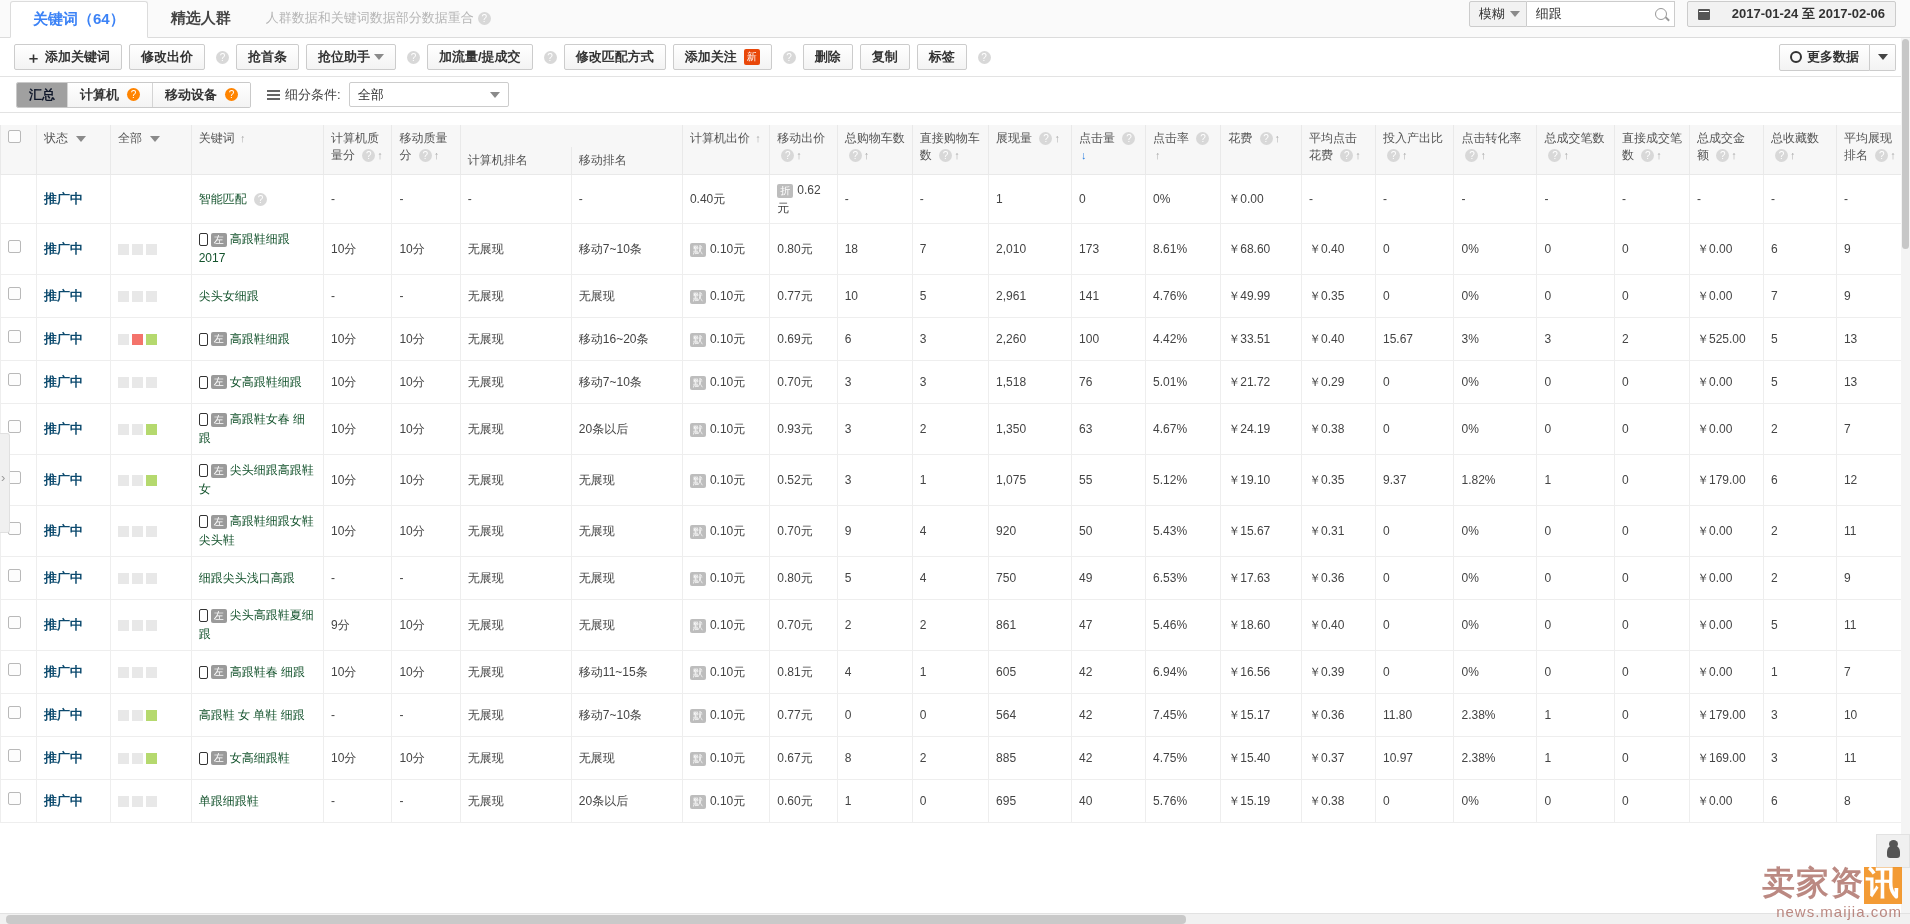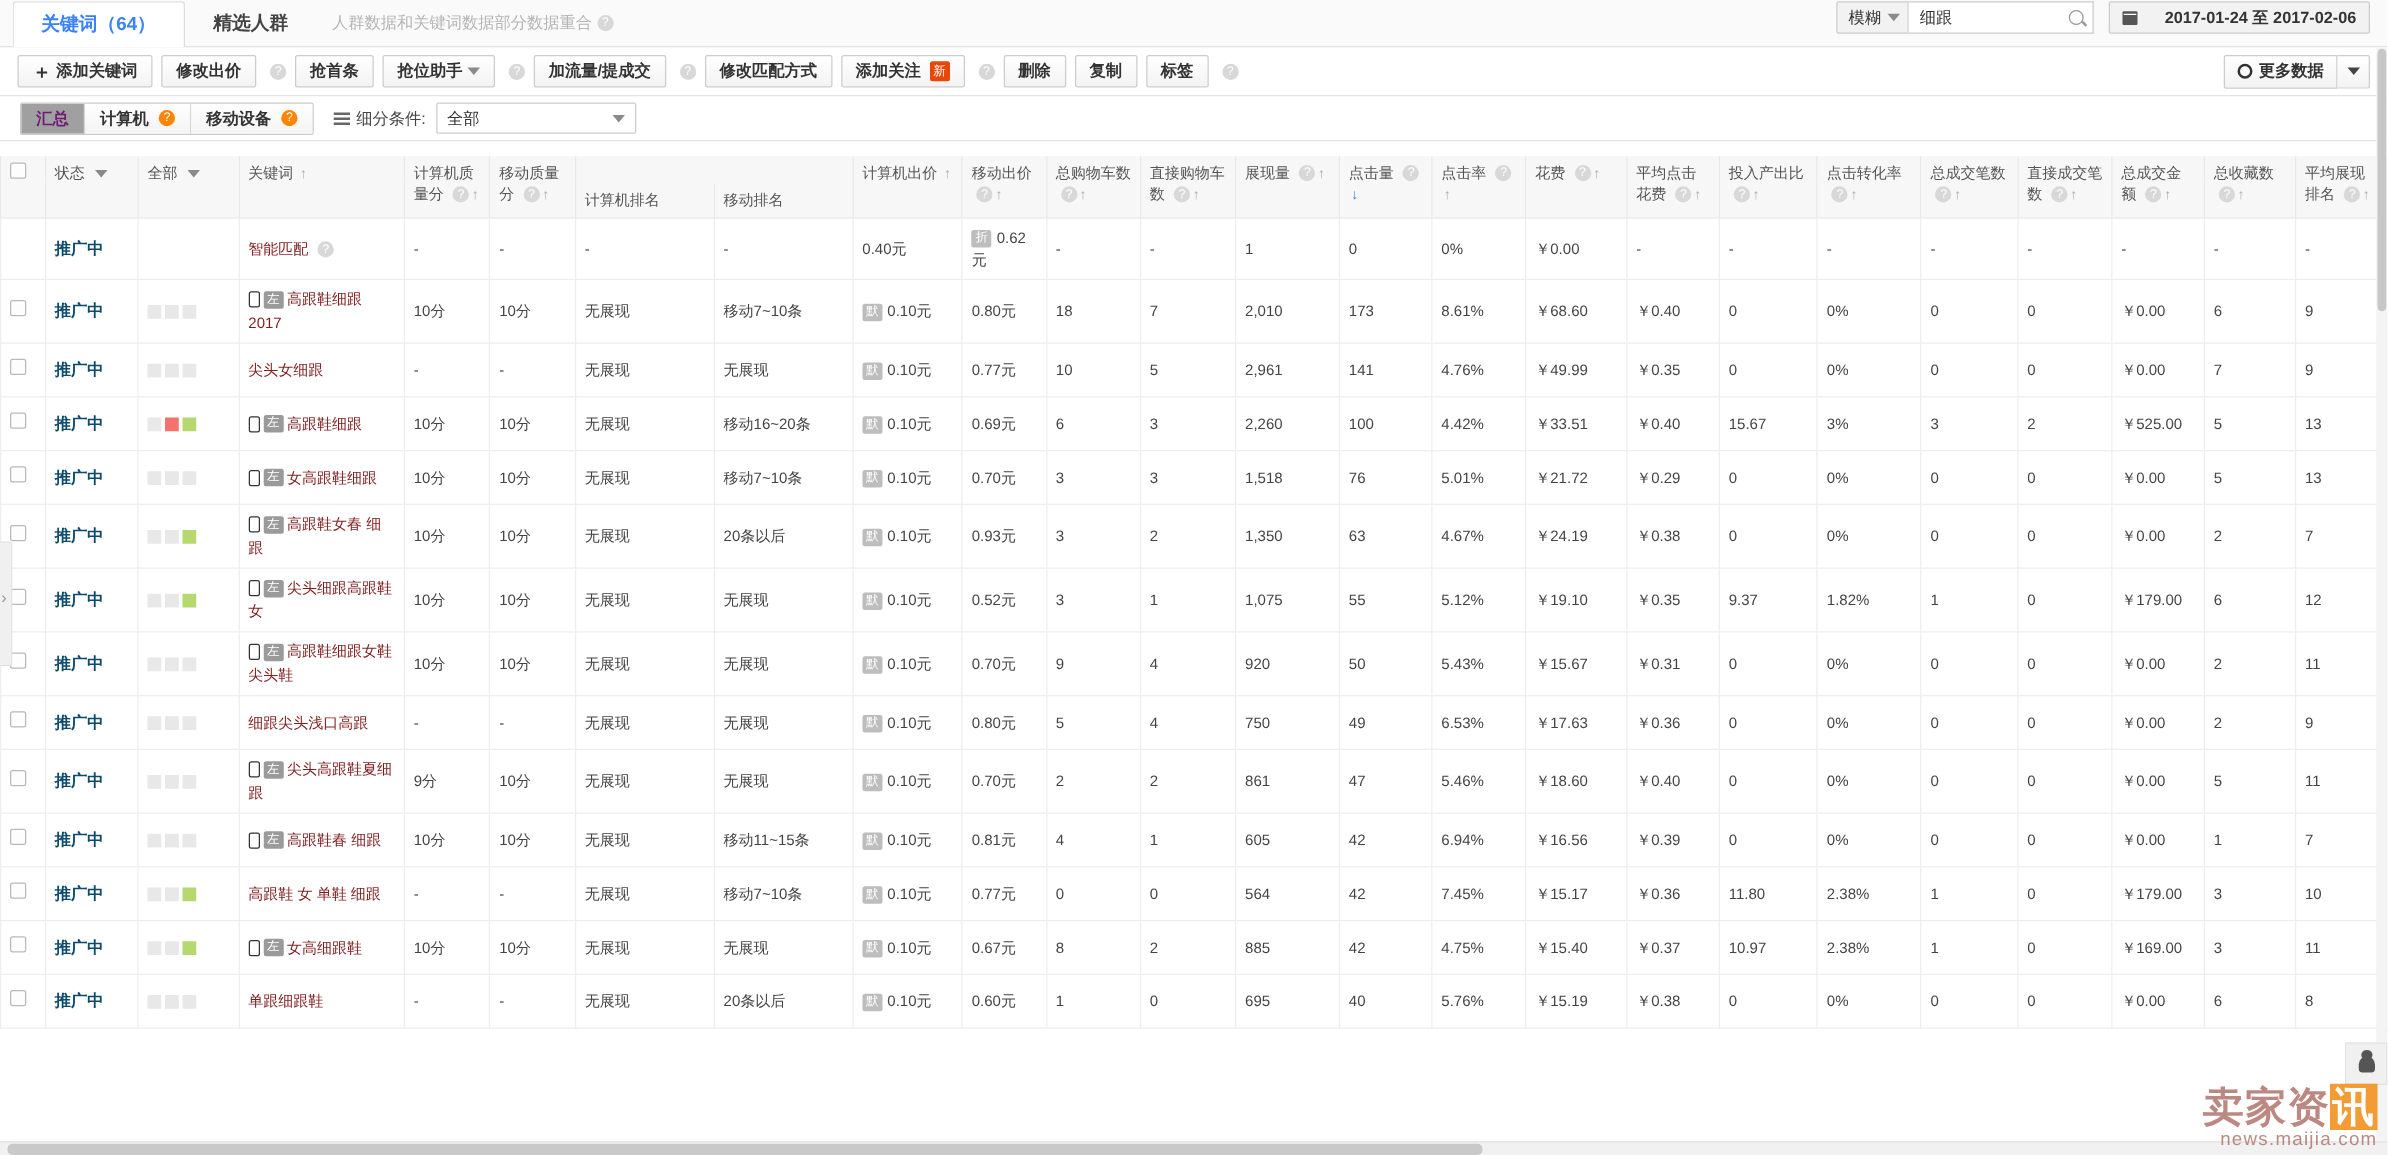--- a/index.html
+++ b/index.html
@@ -134,21 +134,21 @@
     height:36px;border-bottom:1px solid #e3e3e3;
     display:flex;align-items:center;padding-left:16px;background:#fff;
   }
   .seg{display:flex;border:1px solid #c9c9c9;border-radius:2px;overflow:hidden;margin-right:16px;}
   .seg .s{
     height:24px;padding:0 12px;display:flex;align-items:center;gap:4px;
     font-size:13px;font-weight:bold;background:linear-gradient(#fff,#f3f3f3);color:#333;cursor:pointer;
     border-right:1px solid #d4d4d4;
   }
   .seg .s:last-child{border-right:none;}
-  .seg .s.on{background:#a0a0a0;color:#701a75;}
+  .seg .s.on{background:#a0a0a0;color:#0f172a;}
   .list-ico{display:inline-block;width:13px;height:10px;position:relative;margin-right:5px;}
   .list-ico i{position:absolute;left:0;height:2px;background:#666;}
   .list-ico i:nth-child(1){top:0;width:13px;}
   .list-ico i:nth-child(2){top:4px;width:13px;}
   .list-ico i:nth-child(3){top:8px;width:13px;}
   .flabel{font-size:13px;color:#444;margin-right:8px;}
   .fsel{
     width:160px;height:25px;border:1px solid #ccc;background:#fff;border-radius:2px;
     display:flex;align-items:center;justify-content:space-between;padding:0 8px;font-size:13px;cursor:pointer;
   }
@@ -164,21 +164,21 @@
   table.grid td{
     border:1px solid #eee;padding:6px 7px;font-size:12px;color:#444;
     vertical-align:middle;line-height:18px;height:43px;
   }
   tr.rowtall td{height:43px;}
   .th-sort{display:inline-block;color:#aaa;font-size:11px;margin-left:2px;}
   .th-sort.active{color:#2b7fe0;}
   .arrow-up::after{content:"↑";}
   .arrow-dn::after{content:"↓";}
   .status-on{color:#0c4a6e;font-weight:bold;font-size:13px;}
-  .kw-link{color:#7f1d1d;cursor:pointer;}
+  .kw-link{color:#14532d;cursor:pointer;}
   .kw-cell{line-height:19px;}
   .sq{display:inline-block;width:11px;height:11px;margin-right:3px;vertical-align:middle;background:#e8e8e8;}
   .phone-ico{
     display:inline-block;width:9px;height:13px;border:1.5px solid #333;border-radius:2px;
     vertical-align:middle;margin-right:3px;position:relative;
   }
   .tag-zuo{
     display:inline-block;background:#9a9a9a;color:#fff;font-size:10px;
     padding:0px 3px;border-radius:2px;margin-right:3px;vertical-align:middle;line-height:14px;
   }
@@ -196,21 +196,21 @@
   .leftnub::after{content:"›";position:absolute;left:1px;top:36px;color:#999;font-size:13px;}
   
   .svcbtn{
     position:absolute;right:0;bottom:56px;width:34px;height:34px;background:#f0f0f0;border:1px solid #e2e2e2;
     display:flex;align-items:center;justify-content:center;z-index:6;cursor:pointer;
   }
   .svcbtn .person{width:13px;height:13px;border-radius:50% 50% 3px 3px;background:#555;position:relative;}
   .svcbtn .person::before{content:"";position:absolute;top:-5px;left:2px;width:9px;height:8px;border-radius:50%;background:#555;}
   
   .wm{position:absolute;right:8px;bottom:4px;z-index:7;text-align:right;pointer-events:none;}
-  .wm .wtop{font-size:33px;font-weight:bold;color:#b0756d;letter-spacing:1px;line-height:34px;opacity:.85;}
+  .wm .wtop{font-size:33px;font-weight:bold;color:#b0756d;letter-spacing:1px;line-height:34px;opacity:.85;font-family:Liberation Mono, monospace;}
   .wm .wtop .hl{background:#f28a12;color:#fff;padding:0 2px;}
   .wm .wbot{font-size:15px;color:#b0756d;letter-spacing:1px;opacity:.85;}
   
   .hscroll{position:absolute;left:0;bottom:0;width:1910px;height:11px;background:#f1f1f1;border-top:1px solid #e2e2e2;z-index:4;}
   .hscroll .thumb{height:9px;background:#c9c9c9;border-radius:4px;width:1180px;margin:1px 0 0 6px;}
   .vscroll{position:absolute;right:0;top:38px;width:9px;height:886px;background:#f4f4f4;z-index:3;}
   .vscroll .vthumb{width:7px;margin:1px auto;background:#c7c7c7;border-radius:4px;height:210px;}
 </style>
 </head>
 <body>

